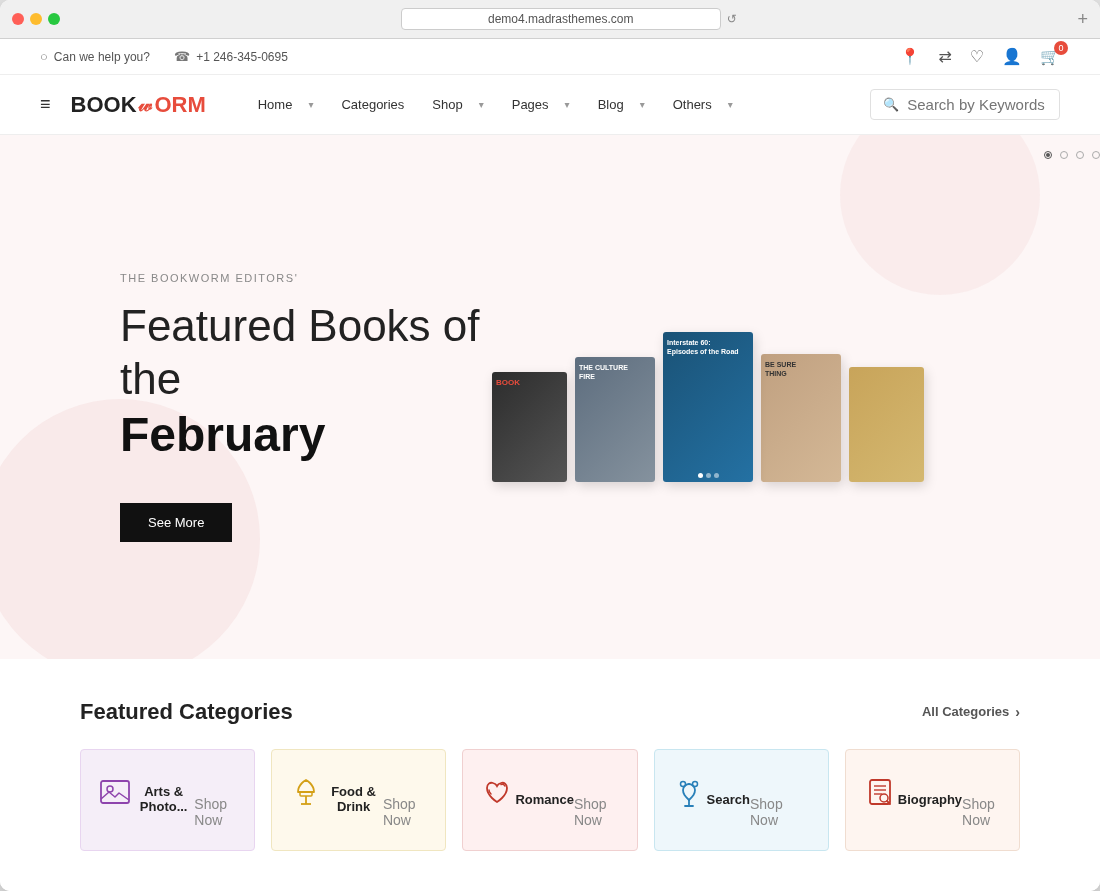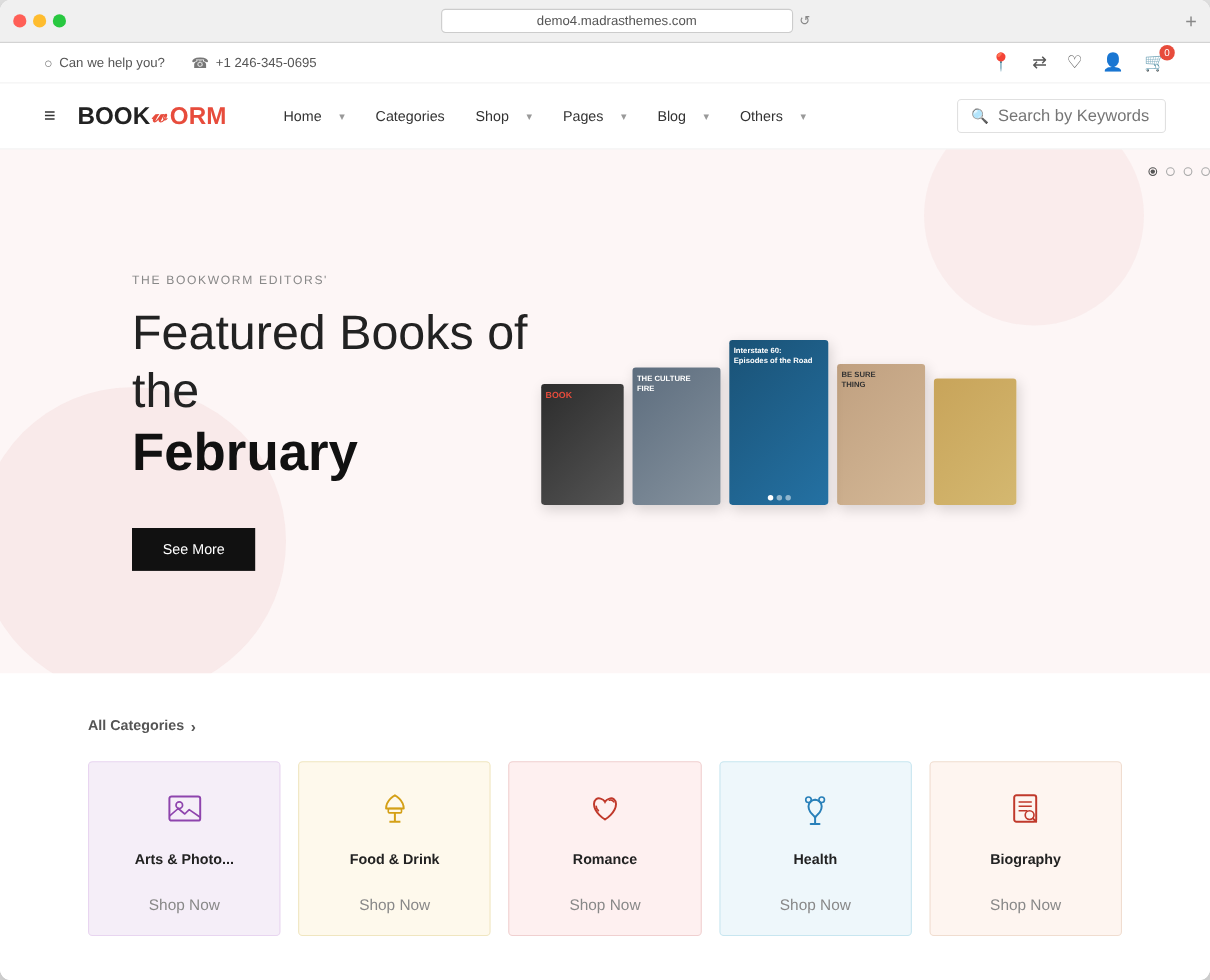--- a/index.html
+++ b/index.html
@@ -285,21 +285,21 @@
     .section-link-arrow { font-size: 14px; color: #555; }
 
     .categories-grid {
       display: flex; gap: 16px;
     }
     .category-card {
       flex: 1;
       border: 1px solid #eee;
       border-radius: 4px;
       padding: 24px 16px 20px;
-      display: flex; flex-direction: column; align-items: center;
+      display: flex; flex-direction: row; align-items: center;
       cursor: pointer;
       transition: box-shadow 0.2s;
     }
     .category-card-1 { background: #f5eef8; border-color: #e8d5f0; }
     .category-card-2 { background: #fef9ec; border-color: #f0e6c0; }
     .category-card-3 { background: #fef0f0; border-color: #f0d0d0; }
     .category-card-4 { background: #eef7fb; border-color: #c8e6f0; }
     .category-card-5 { background: #fef5f0; border-color: #f0ddd0; }
 
     .category-icon {
@@ -448,20 +448,21 @@
       <div class="slider-dots">
         <div class="slider-dot slider-dot-active"></div>
         <div class="slider-dot"></div>
         <div class="slider-dot"></div>
         <div class="slider-dot"></div>
       </div>
     </div>
 
     <div class="categories-section">
       <div class="section-header">
+        <h2 class="section-title">Featured Categories</h2>
         <div class="section-link">
           <span>All Categories</span>
           <span class="section-link-arrow">›</span>
         </div>
       </div>
 
       <div class="categories-grid">
 
         <div class="category-card category-card-1">
           <div class="category-icon cat-icon-1">
@@ -504,21 +505,21 @@
           <div class="category-icon cat-icon-4">
             <svg width="36" height="36" viewBox="0 0 36 36" fill="none">
               <path d="M18 10 C16 10 12 12 12 16 C12 20 14 22 18 26" stroke="#2980b9" stroke-width="1.8" fill="none" stroke-linecap="round"></path>
               <path d="M18 10 C20 10 24 12 24 16 C24 20 22 22 18 26" stroke="#2980b9" stroke-width="1.8" fill="none" stroke-linecap="round"></path>
               <line x1="18" y1="26" x2="18" y2="32" stroke="#2980b9" stroke-width="1.8" stroke-linecap="round"></line>
               <line x1="14" y1="32" x2="22" y2="32" stroke="#2980b9" stroke-width="1.8" stroke-linecap="round"></line>
               <circle cx="12" cy="10" r="2.5" stroke="#2980b9" stroke-width="1.5" fill="none"></circle>
               <circle cx="24" cy="10" r="2.5" stroke="#2980b9" stroke-width="1.5" fill="none"></circle>
             </svg>
           </div>
-          <div class="category-name">Health</div>
+          <div class="category-name">Search</div>
           <div class="category-shop">Shop Now</div>
         </div>
 
         <div class="category-card category-card-5">
           <div class="category-icon cat-icon-5">
             <svg width="36" height="36" viewBox="0 0 36 36" fill="none">
               <rect x="8" y="6" width="20" height="24" rx="2" stroke="#c0392b" stroke-width="1.8" fill="none"></rect>
               <line x1="12" y1="12" x2="24" y2="12" stroke="#c0392b" stroke-width="1.4"></line>
               <line x1="12" y1="16" x2="24" y2="16" stroke="#c0392b" stroke-width="1.4"></line>
               <line x1="12" y1="20" x2="20" y2="20" stroke="#c0392b" stroke-width="1.4"></line>

